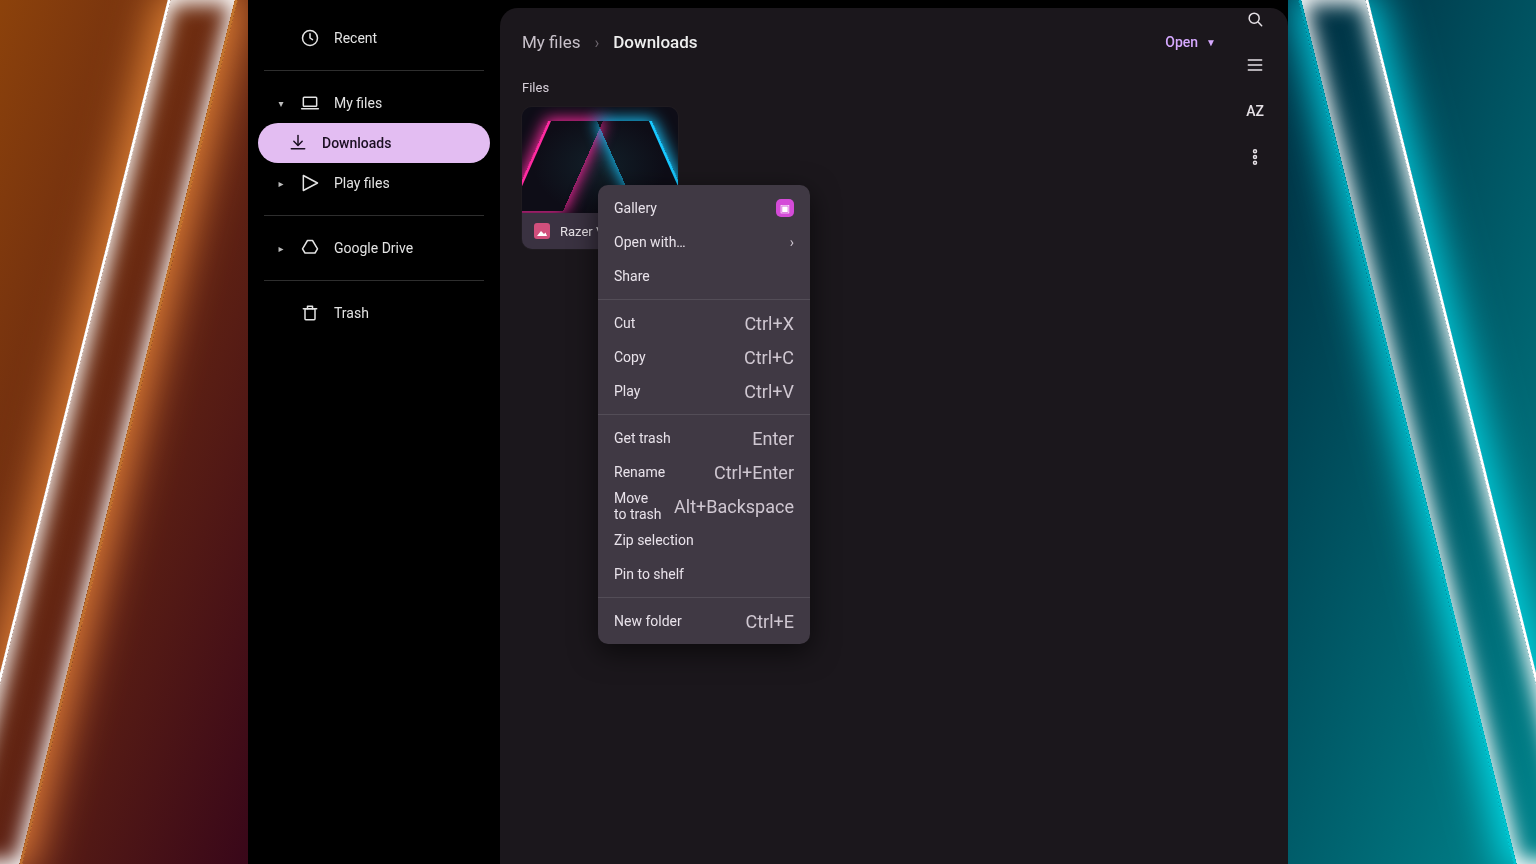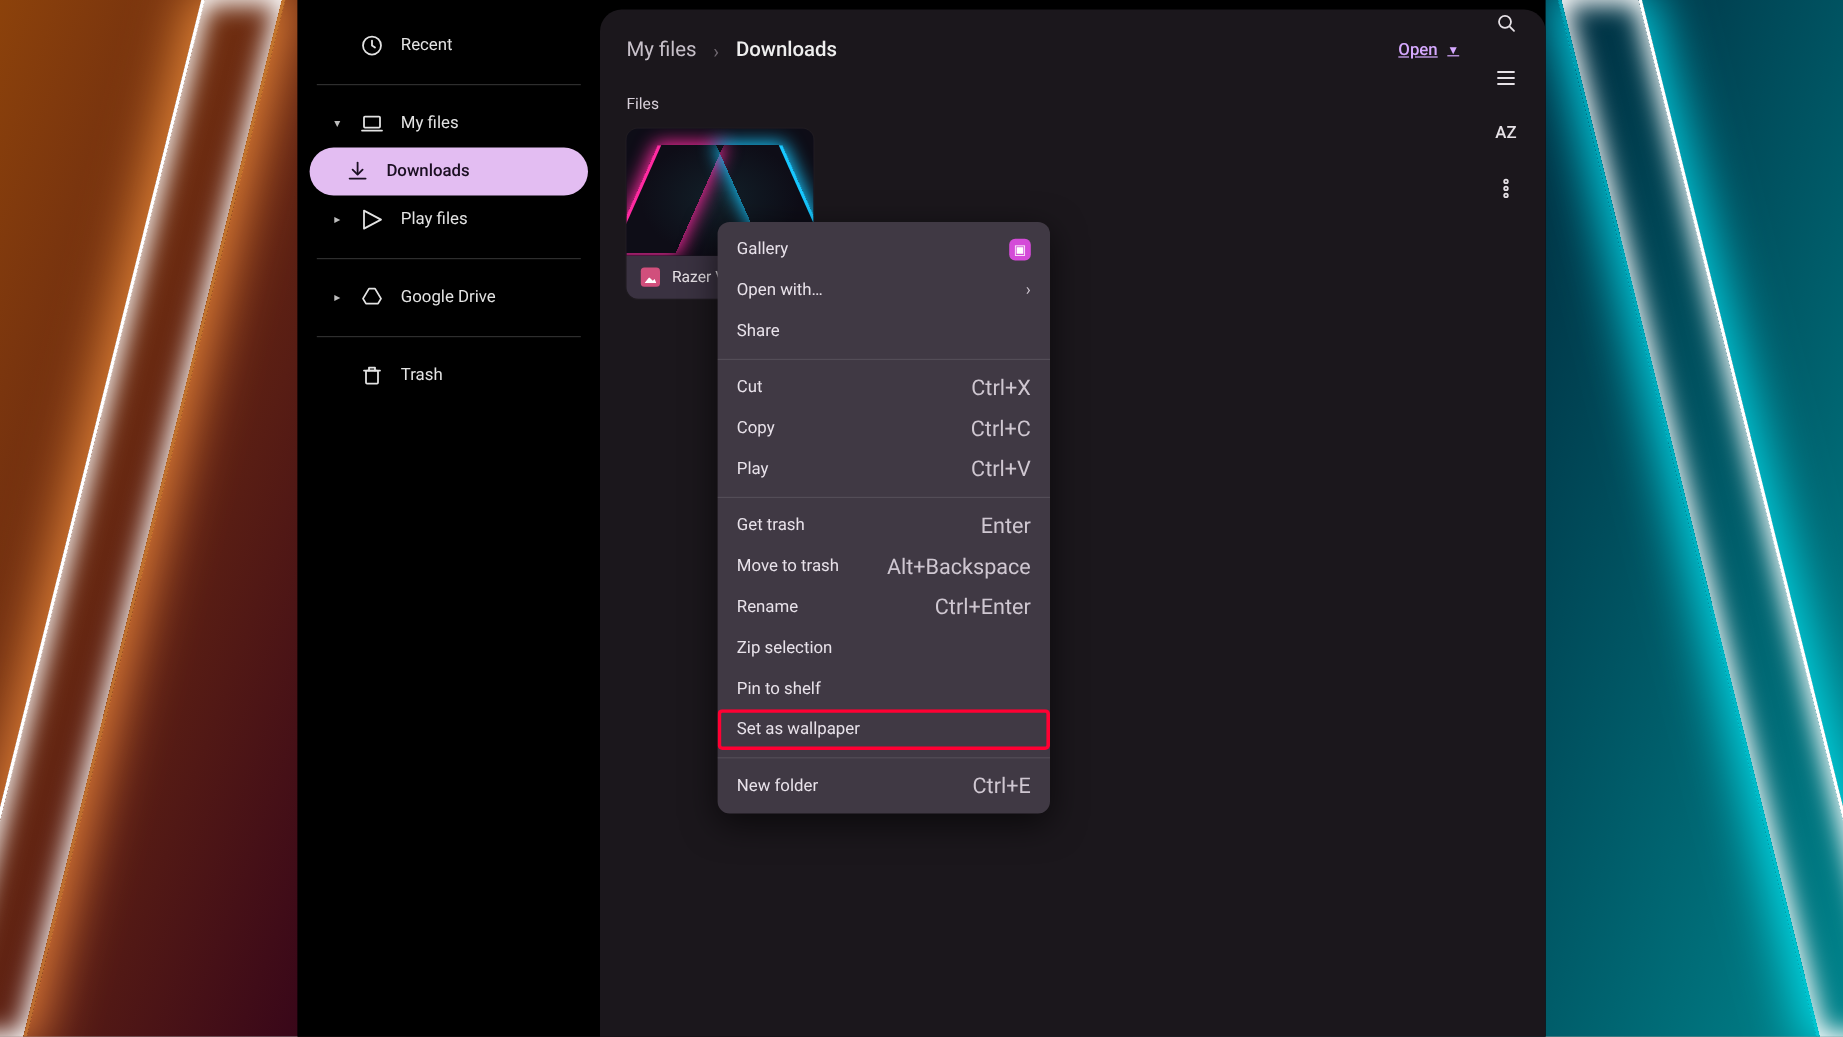--- a/index.html
+++ b/index.html
@@ -89,21 +89,20 @@
   .breadcrumb .dim { color: #c7c0c9; }
   .breadcrumb .sep { color: #6e676f; font-size: 16px; }
   .breadcrumb .cur { color: #eee; font-weight: 500; }
   .topbar .spacer { flex: 1; }
   .open-btn {
     display: flex; align-items: center; gap: 8px;
     color: #d6a9ff;
     font-size: 14px; font-weight: 500;
     padding: 6px 8px;
     cursor: pointer;
-    text-decoration: underline;
   }
   .open-btn .caret { font-size: 10px; }
   .tool-icons { display: flex; align-items: center; gap: 24px; margin-left: 20px; flex-direction: column; }
   .tool-icons .ti { width: 22px; height: 22px; display:flex; align-items:center; justify-content:center; color:#e6e1e6; cursor:pointer;}
 
   .section-label {
     font-size: 13px;
     color: #d7cfd9;
     margin-bottom: 12px;
   }
@@ -149,21 +148,21 @@
   }
   .file-caption .img-ico::after {
     content:""; position:absolute; left:3px; right:3px; bottom:3px; height:5px;
     background: #fff; clip-path: polygon(0 100%, 40% 0, 70% 60%, 85% 30%, 100% 100%);
   }
 
   
   .context-menu {
     position: absolute;
     left: 598px; top: 185px;
-    width: 277px;
+    width: 212px;
     background: #403944;
     border-radius: 10px;
     box-shadow: 0 8px 28px rgba(0,0,0,0.6);
     padding: 6px 0;
     color: #e8e2ea;
     font-size: 14px;
   }
   .cm-item {
     display: flex; align-items: center;
     height: 34px;
@@ -364,35 +363,32 @@
       <span class="shortcut">Ctrl+V</span>
     </div>
 
     <div class="cm-sep"></div>
 
     <div class="cm-item">
       <span>Get trash</span>
       <span class="shortcut">Enter</span>
     </div>
     <div class="cm-item">
+      <span>Rename</span>
+      <span class="shortcut">Ctrl+Enter</span>
+    </div>
+    <div class="cm-item">
       <span>Move to trash</span>
       <span class="shortcut">Alt+Backspace</span>
     </div>
     <div class="cm-item">
-      <span>Rename</span>
-      <span class="shortcut">Ctrl+Enter</span>
-    </div>
-    <div class="cm-item">
       <span>Zip selection</span>
     </div>
     <div class="cm-item">
       <span>Pin to shelf</span>
-    </div>
-    <div class="cm-item cm-highlight">
-      <span>Set as wallpaper</span>
     </div>
 
     <div class="cm-sep"></div>
 
     <div class="cm-item">
       <span>New folder</span>
       <span class="shortcut">Ctrl+E</span>
     </div>
   </div>
 </div>

